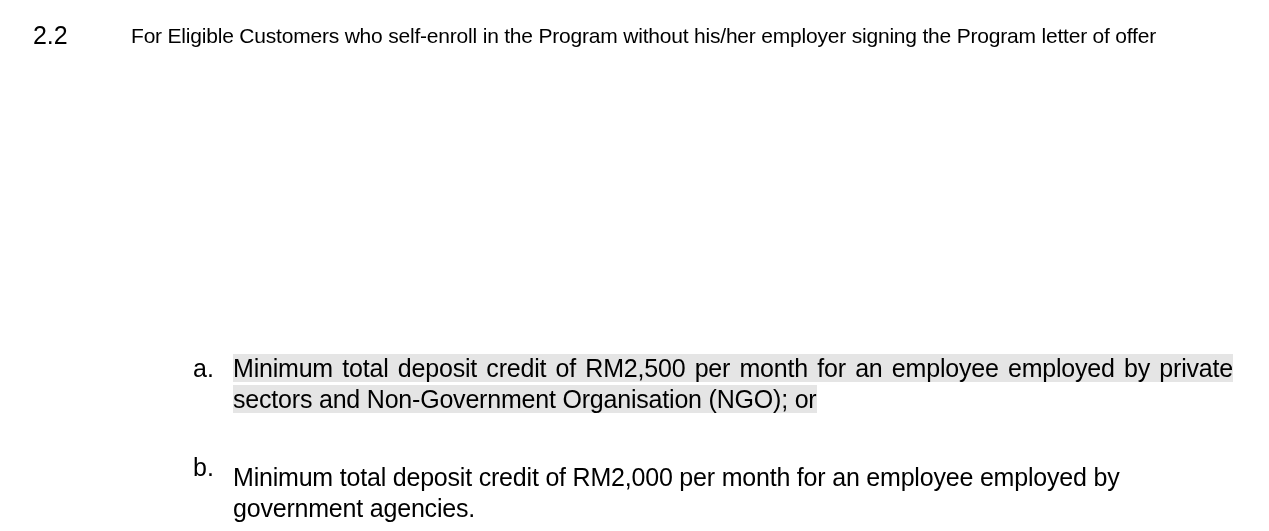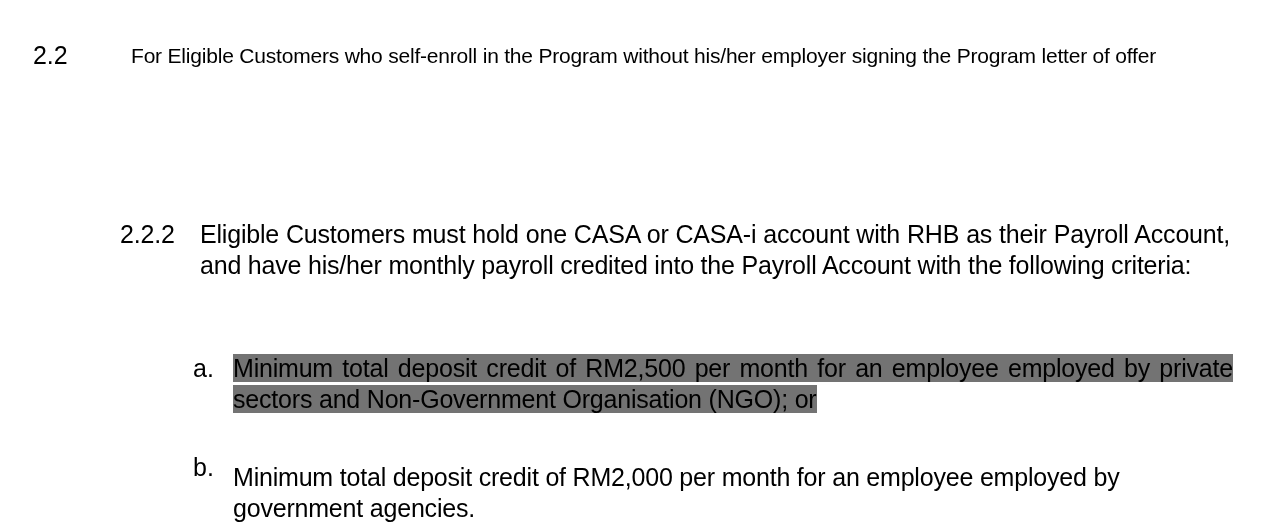--- a/index.html
+++ b/index.html
@@ -22,21 +22,20 @@
   }
 
   
   .clause {
     display: flex;
     align-items: center;
     position: absolute;
     left: 33px;
     top: 20px;
     width: 1200px;
-    margin-top: 20px;
   }
   .clause-num {
     flex: 0 0 auto;
     width: 98px;
     font-size: 25px;
     line-height: 31px;
     letter-spacing: -0.1px;
   }
   .clause-body {
     flex: 1 1 auto;
@@ -95,40 +94,36 @@
     letter-spacing: -0.2px;
     text-align: justify;
     text-justify: inter-word;
   }
   .letter-body.nojustify { text-align: left; margin-top: 10px; }
 
   #letter-a { left: 193px; top: 353px; width: 1040px; }
   #letter-b { left: 193px; top: 452px; width: 1040px; }
 
   .hl {
-    background: #737373;
+    background: #e5e5e5;
     box-decoration-break: clone;
     -webkit-box-decoration-break: clone;
   }
 </style>
 </head>
 <body>
 
 <div class="page">
 
   <div class="clause">
     <div class="clause-num">2.2</div>
     <div class="clause-body">For Eligible Customers who self-enroll in the Program without his/her employer signing the Program letter of offer</div>
   </div>
 
 
-  <div class="subclause" id="subclause-222">
-    <div class="subclause-num">2.2.2</div>
-    <div class="subclause-body">Eligible Customers must hold one CASA or CASA-i account with RHB as their Payroll Account, and have his/her monthly payroll credited into the Payroll Account with the following criteria:</div>
-  </div>
 
   <div class="letter-item" id="letter-a">
     <div class="letter-marker">a.</div>
     <div class="letter-body"><span class="hl">Minimum total deposit credit of RM2,500 per month for an employee employed by private sectors and Non-Government Organisation (NGO); or</span></div>
   </div>
 
   <div class="letter-item" id="letter-b">
     <div class="letter-marker">b.</div>
     <div class="letter-body nojustify">Minimum total deposit credit of RM2,000 per month for an employee employed by government agencies.</div>
   </div>

